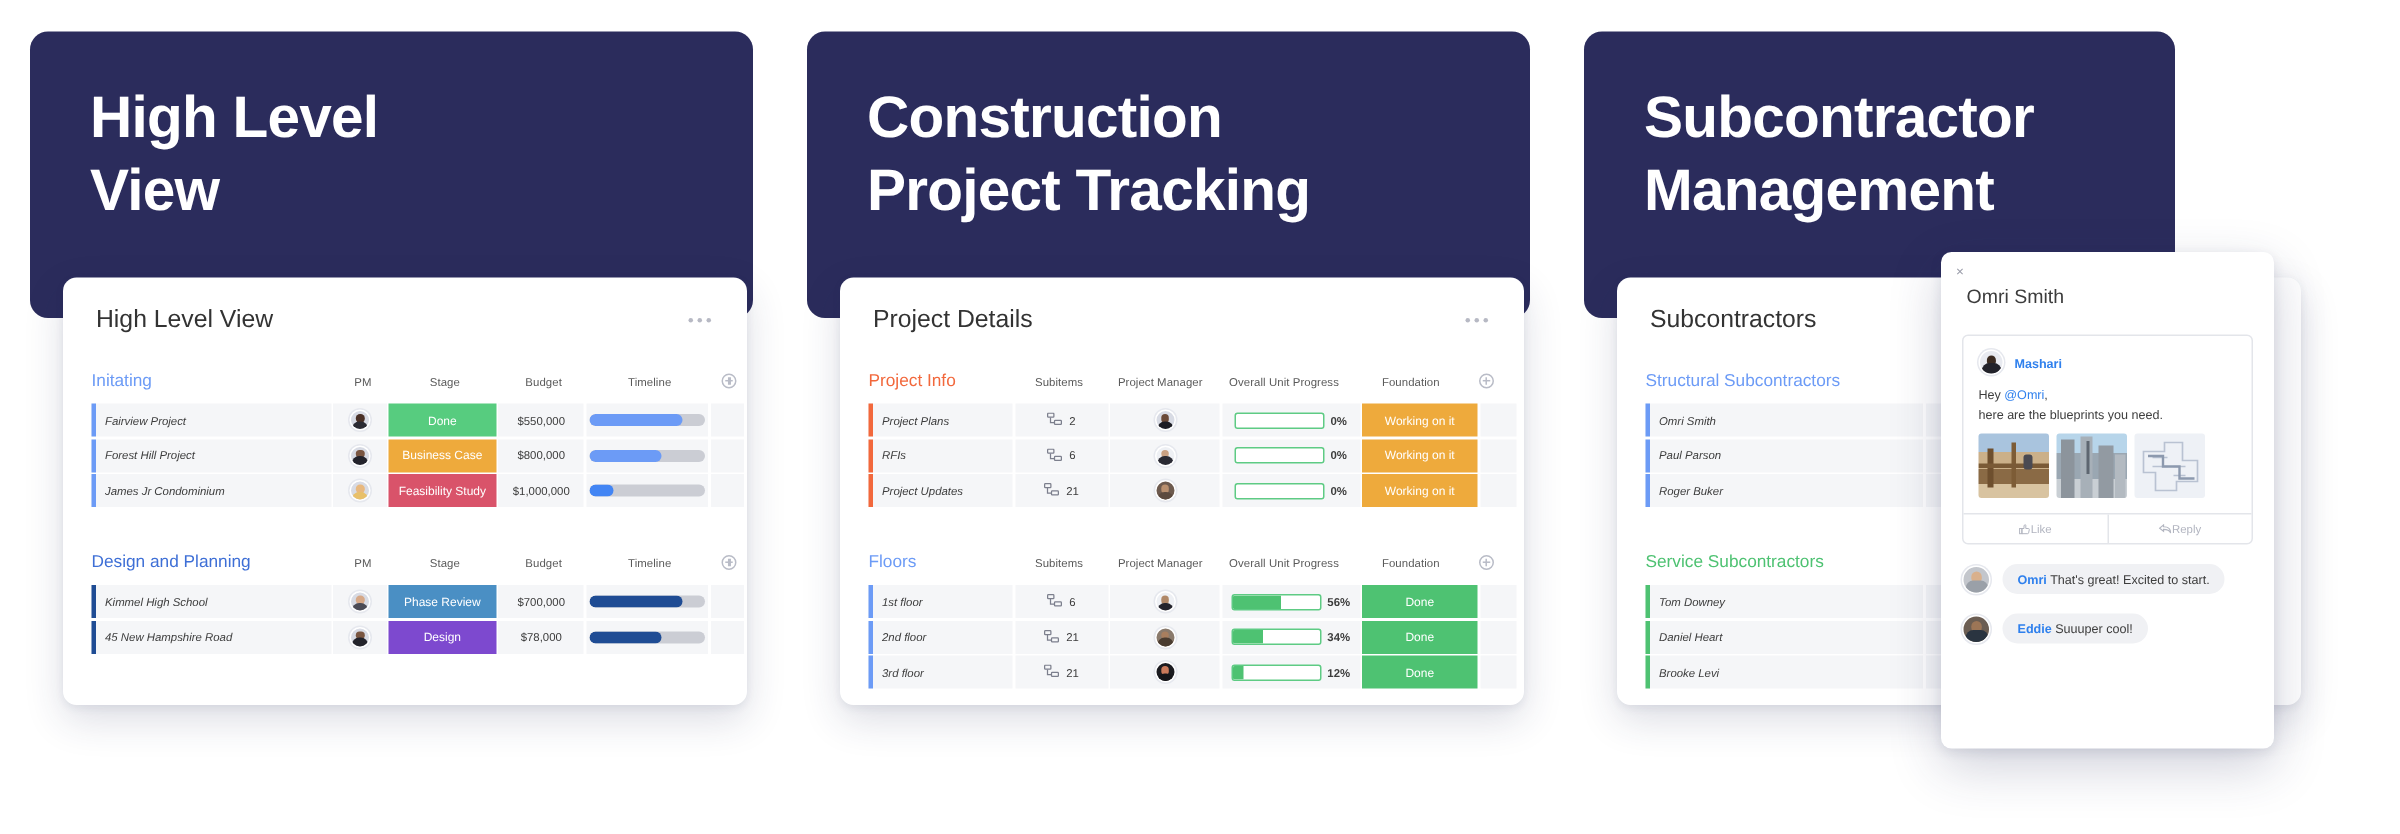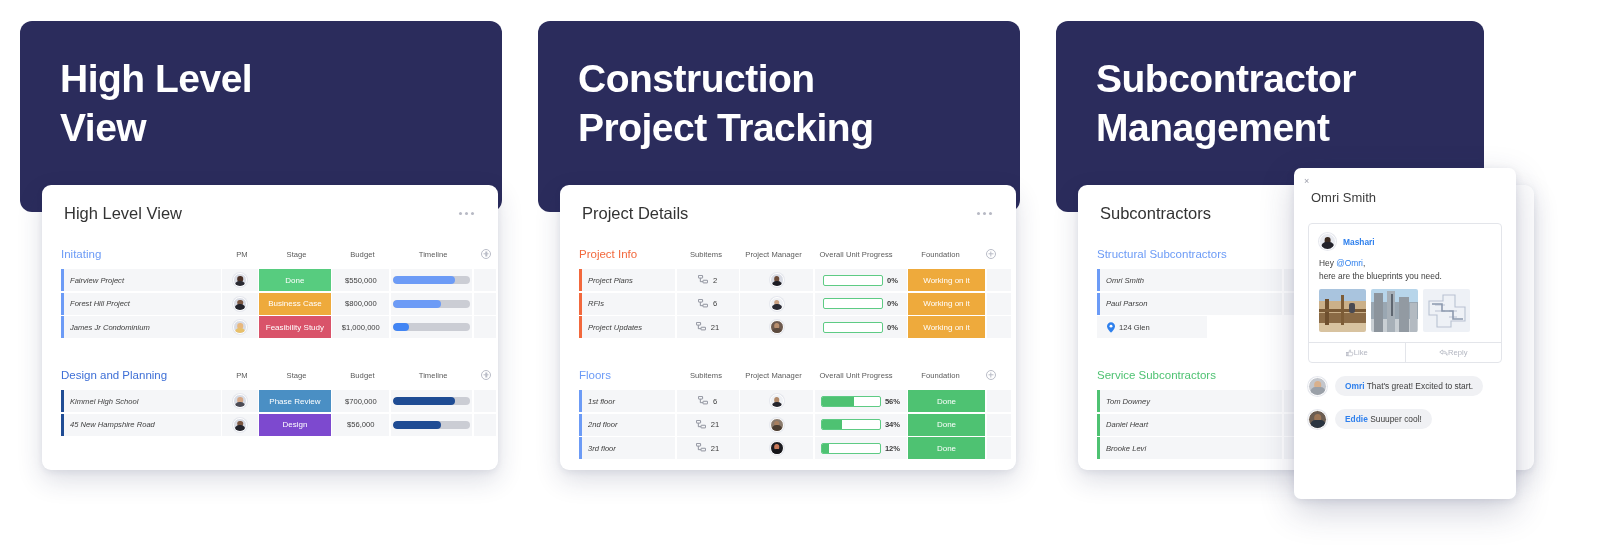--- a/index.html
+++ b/index.html
@@ -273,21 +273,21 @@
             <span class="bar-left" style="background:#1F4C94;"></span>
             <span>45 New Hampshire Road</span>
           </div>
           <div class="cell" style="width:37px;">
             <span class="avatar">
                 <span class="hd" style="background:#7a5641"></span>
                 <span class="bd" style="background:#23232b"></span>
               </span>
           </div>
           <div class="status" style="width:75px;background:#7d49cf;">Design</div>
-          <div class="cell" style="width:60px;">$56,000</div>
+          <div class="cell" style="width:60px;">$78,000</div>
           <div class="cell" style="width:85px;">
             <span class="tl">
                 <span style="width:62%;background:#1F4C94;"></span>
               </span>
           </div>
           <div class="cell" style="width:24px;"></div>
         </div>
       </div>
     </div>
   </div>
@@ -527,21 +527,21 @@
             </span>
           </div>
           <div class="status" style="width:77px;background:#4ec272;">Done</div>
           <div class="cell" style="width:24px;"></div>
         </div>
       </div>
     </div>
   </div>
 
   <div class="panel" style="left:1056px;">
-    <div class="hero" style="width:428px;height:191px;">
+    <div class="hero" style="width:394px;height:191px;">
       <div class="hero-title" style="position:absolute;left:40px;top:33px;font-size:39px;line-height:49px;">Subcontractor
 Management</div>
     </div>
     <div class="card" style="left:22px;top:185px;width:456px;height:285px;">
       <div class="card-head">
         <div class="card-title">Subcontractors</div>
         <div class="dots">
             <i></i>
             <i></i>
             <i></i>
@@ -577,20 +577,24 @@
             <span class="pin">
               <svg width="8" height="11" viewBox="0 0 10 13">
                   <path d="M5 0C2.2 0 0 2.2 0 5c0 3.6 5 8 5 8s5-4.4 5-8c0-2.8-2.2-5-5-5z" fill="#2f80ed"></path>
                   <circle cx="5" cy="4.8" r="1.8" fill="#fff"></circle>
                 </svg>
               <span>97  Wate</span>
             </span>
           </div>
         </div>
         <div class="grow trow">
+          <div class="cell name" style="width:185px;">
+            <span class="bar-left" style="background:#6C9BF6;"></span>
+            <span>Roger Buker</span>
+          </div>
           <div class="cell" style="width:110px;justify-content:flex-start;padding-left:10px;">
             <span class="pin">
               <svg width="8" height="11" viewBox="0 0 10 13">
                   <path d="M5 0C2.2 0 0 2.2 0 5c0 3.6 5 8 5 8s5-4.4 5-8c0-2.8-2.2-5-5-5z" fill="#2f80ed"></path>
                   <circle cx="5" cy="4.8" r="1.8" fill="#fff"></circle>
                 </svg>
               <span>124 Glen</span>
             </span>
           </div>
         </div>

